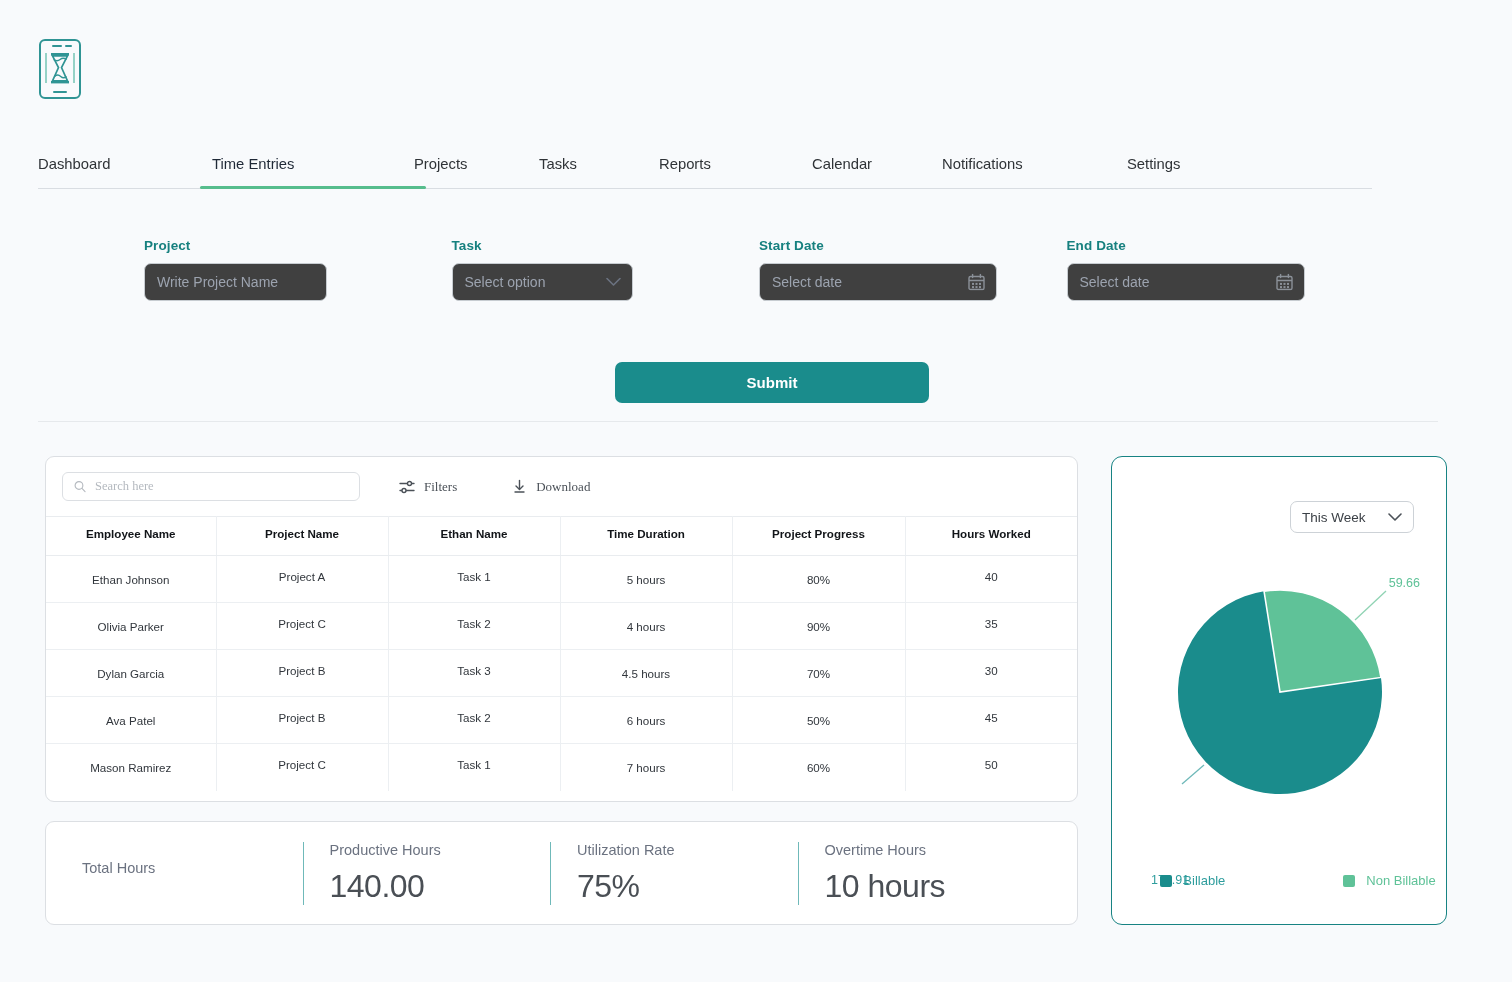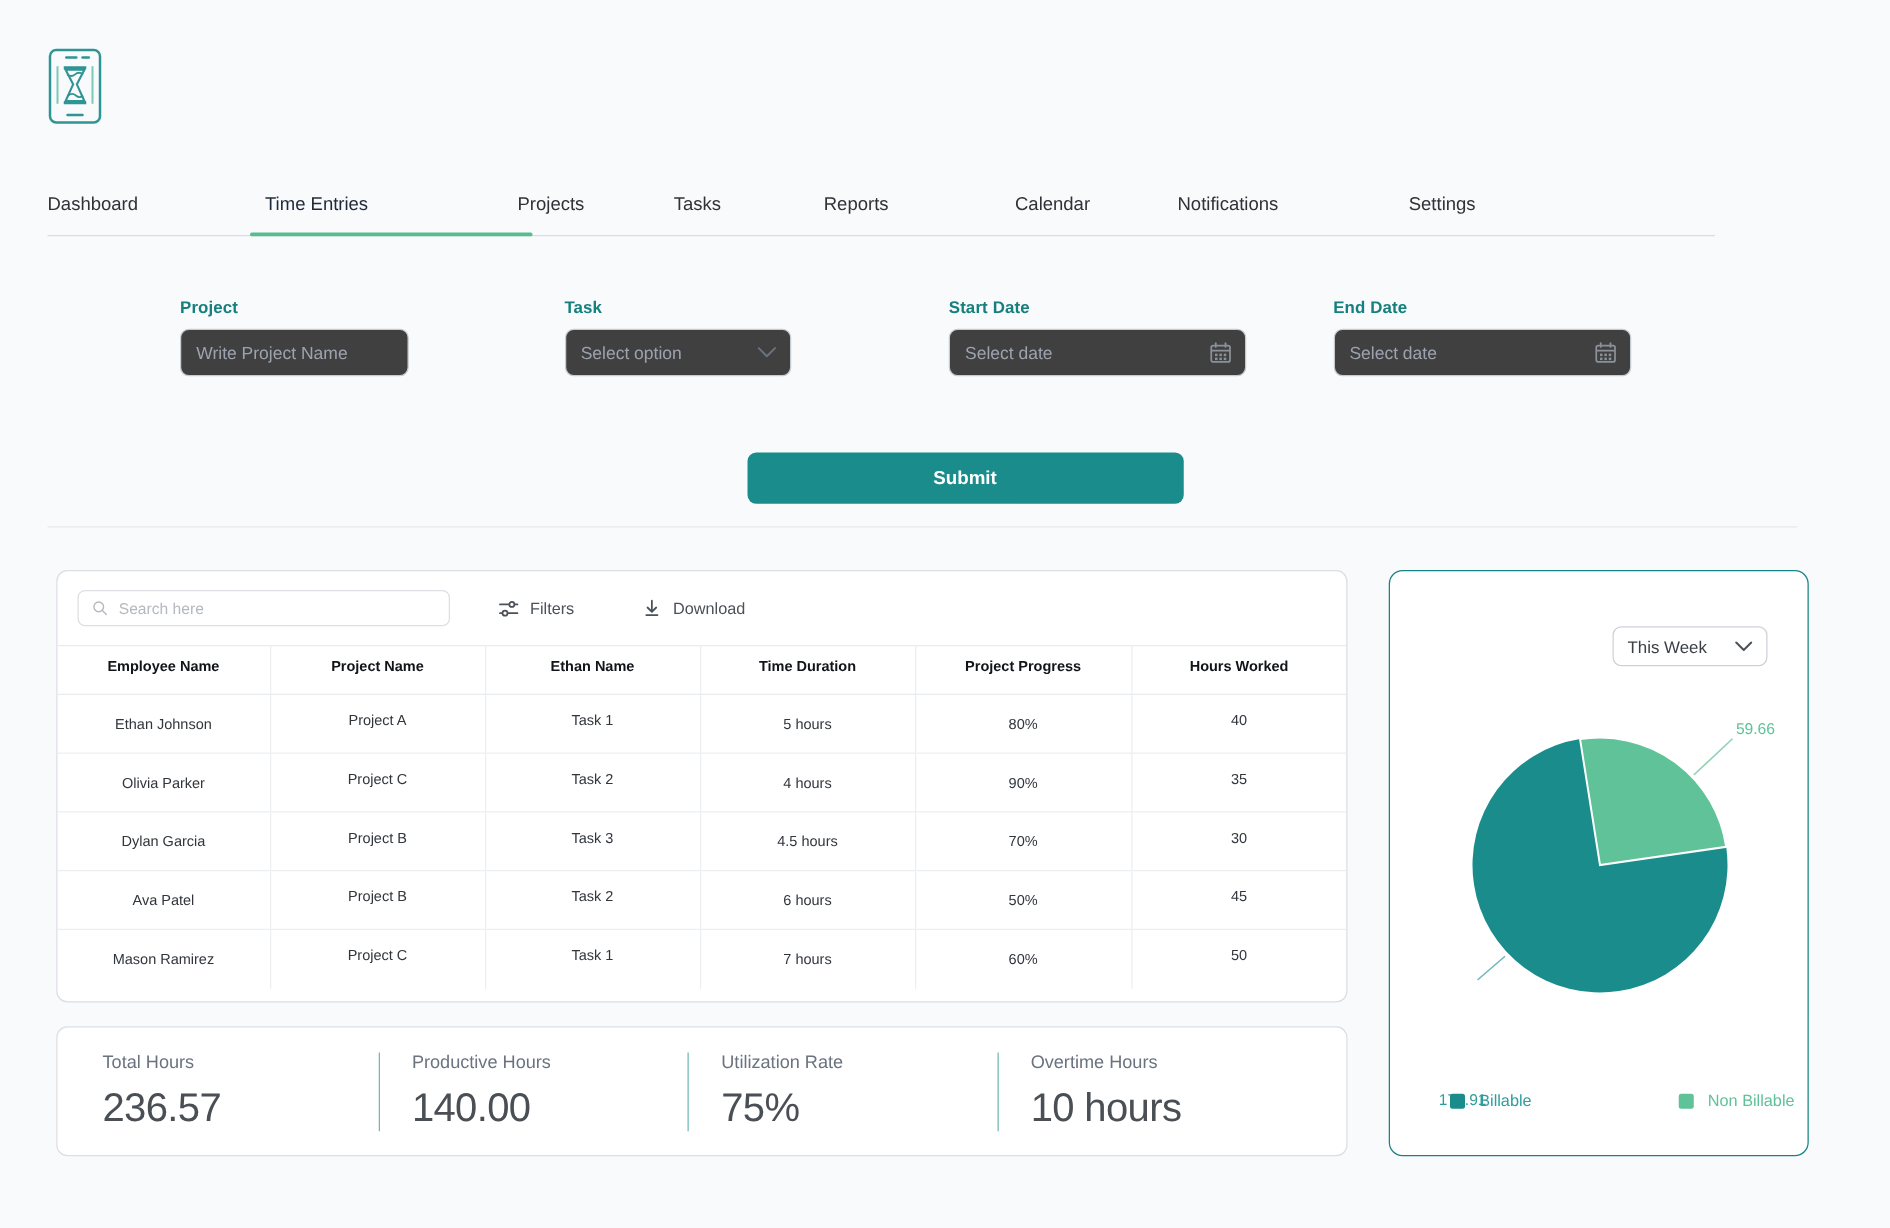--- a/index.html
+++ b/index.html
@@ -39,29 +39,29 @@
   .ctl { position: relative; height: 38px; border: 1px solid #c7ccd1; border-radius: 7px;
          background: #404040; display: flex; align-items: center; padding: 0 12px; }
   .ctl.w183 { width: 183px; }
   .ctl.w181 { width: 181px; }
   .ctl.w238 { width: 238px; }
   .ctl-text { font-size: 14px; color: #9ca3af; }
   .ctl .chev { position: absolute; right: 11px; top: 50%; transform: translateY(-50%); }
   .ctl .cal { position: absolute; right: 11px; top: 50%; transform: translateY(-50%); }
 
   .submit-wrap { position: absolute; left: 0; top: 362px; width: 1512px; display: flex; justify-content: center; }
-  .submit-btn { width: 349px; height: 41px; border: none; border-radius: 7px; background: #1a8c8c;
+  .submit-btn { width: 314px; height: 41px; border: none; border-radius: 7px; background: #1a8c8c;
                 color: #fff; font-size: 15px; font-weight: 700; font-family: inherit; cursor: pointer; margin-left: 32px; }
 
   .hr { position: absolute; left: 38px; top: 421px; width: 1400px; height: 1px; background: #e6e9ec; }
 
   
   .table-card { position: absolute; left: 45px; top: 456px; width: 1033px; height: 346px;
                 background: #fff; border: 1px solid #dcdfe3; border-radius: 9px; overflow: hidden; }
-  .toolbar { height: 59px; display: flex; align-items: center; padding: 0 16px; }
+  .toolbar { height: 59px; display: flex; align-items: center; padding: 0 16px; font-family: Liberation Serif, serif; }
   .search-box { width: 298px; height: 29px; border: 1px solid #dcdfe3; border-radius: 6px;
                 display: flex; align-items: center; gap: 9px; padding: 0 11px; }
   .search-box input { border: none; outline: none; font-family: inherit; font-size: 12.5px;
                       color: #6b7280; background: transparent; width: 100%; }
   .search-box input::placeholder { color: #b4b9bf; }
   .tb-btn { display: flex; align-items: center; gap: 9px; font-size: 13px; color: #4b5158; cursor: pointer; }
   .tb-btn.filters { margin-left: 39px; }
   .tb-btn.download { margin-left: 55px; }
 
   table { width: 100%; border-collapse: collapse; table-layout: fixed; }
@@ -283,21 +283,20 @@
           <td class="c4">60%</td>
           <td class="c5 shift-up">50</td>
         </tr>
       </tbody>
     </table>
   </div>
 
   <div class="stats-card">
     <div class="stat">
       <div class="stat-label">Total Hours</div>
-      <div class="stat-value">236.57</div>
     </div>
     <div class="stat">
       <div class="stat-label">Productive Hours</div>
       <div class="stat-value">140.00</div>
     </div>
     <div class="stat">
       <div class="stat-label">Utilization Rate</div>
       <div class="stat-value">75%</div>
     </div>
     <div class="stat">

